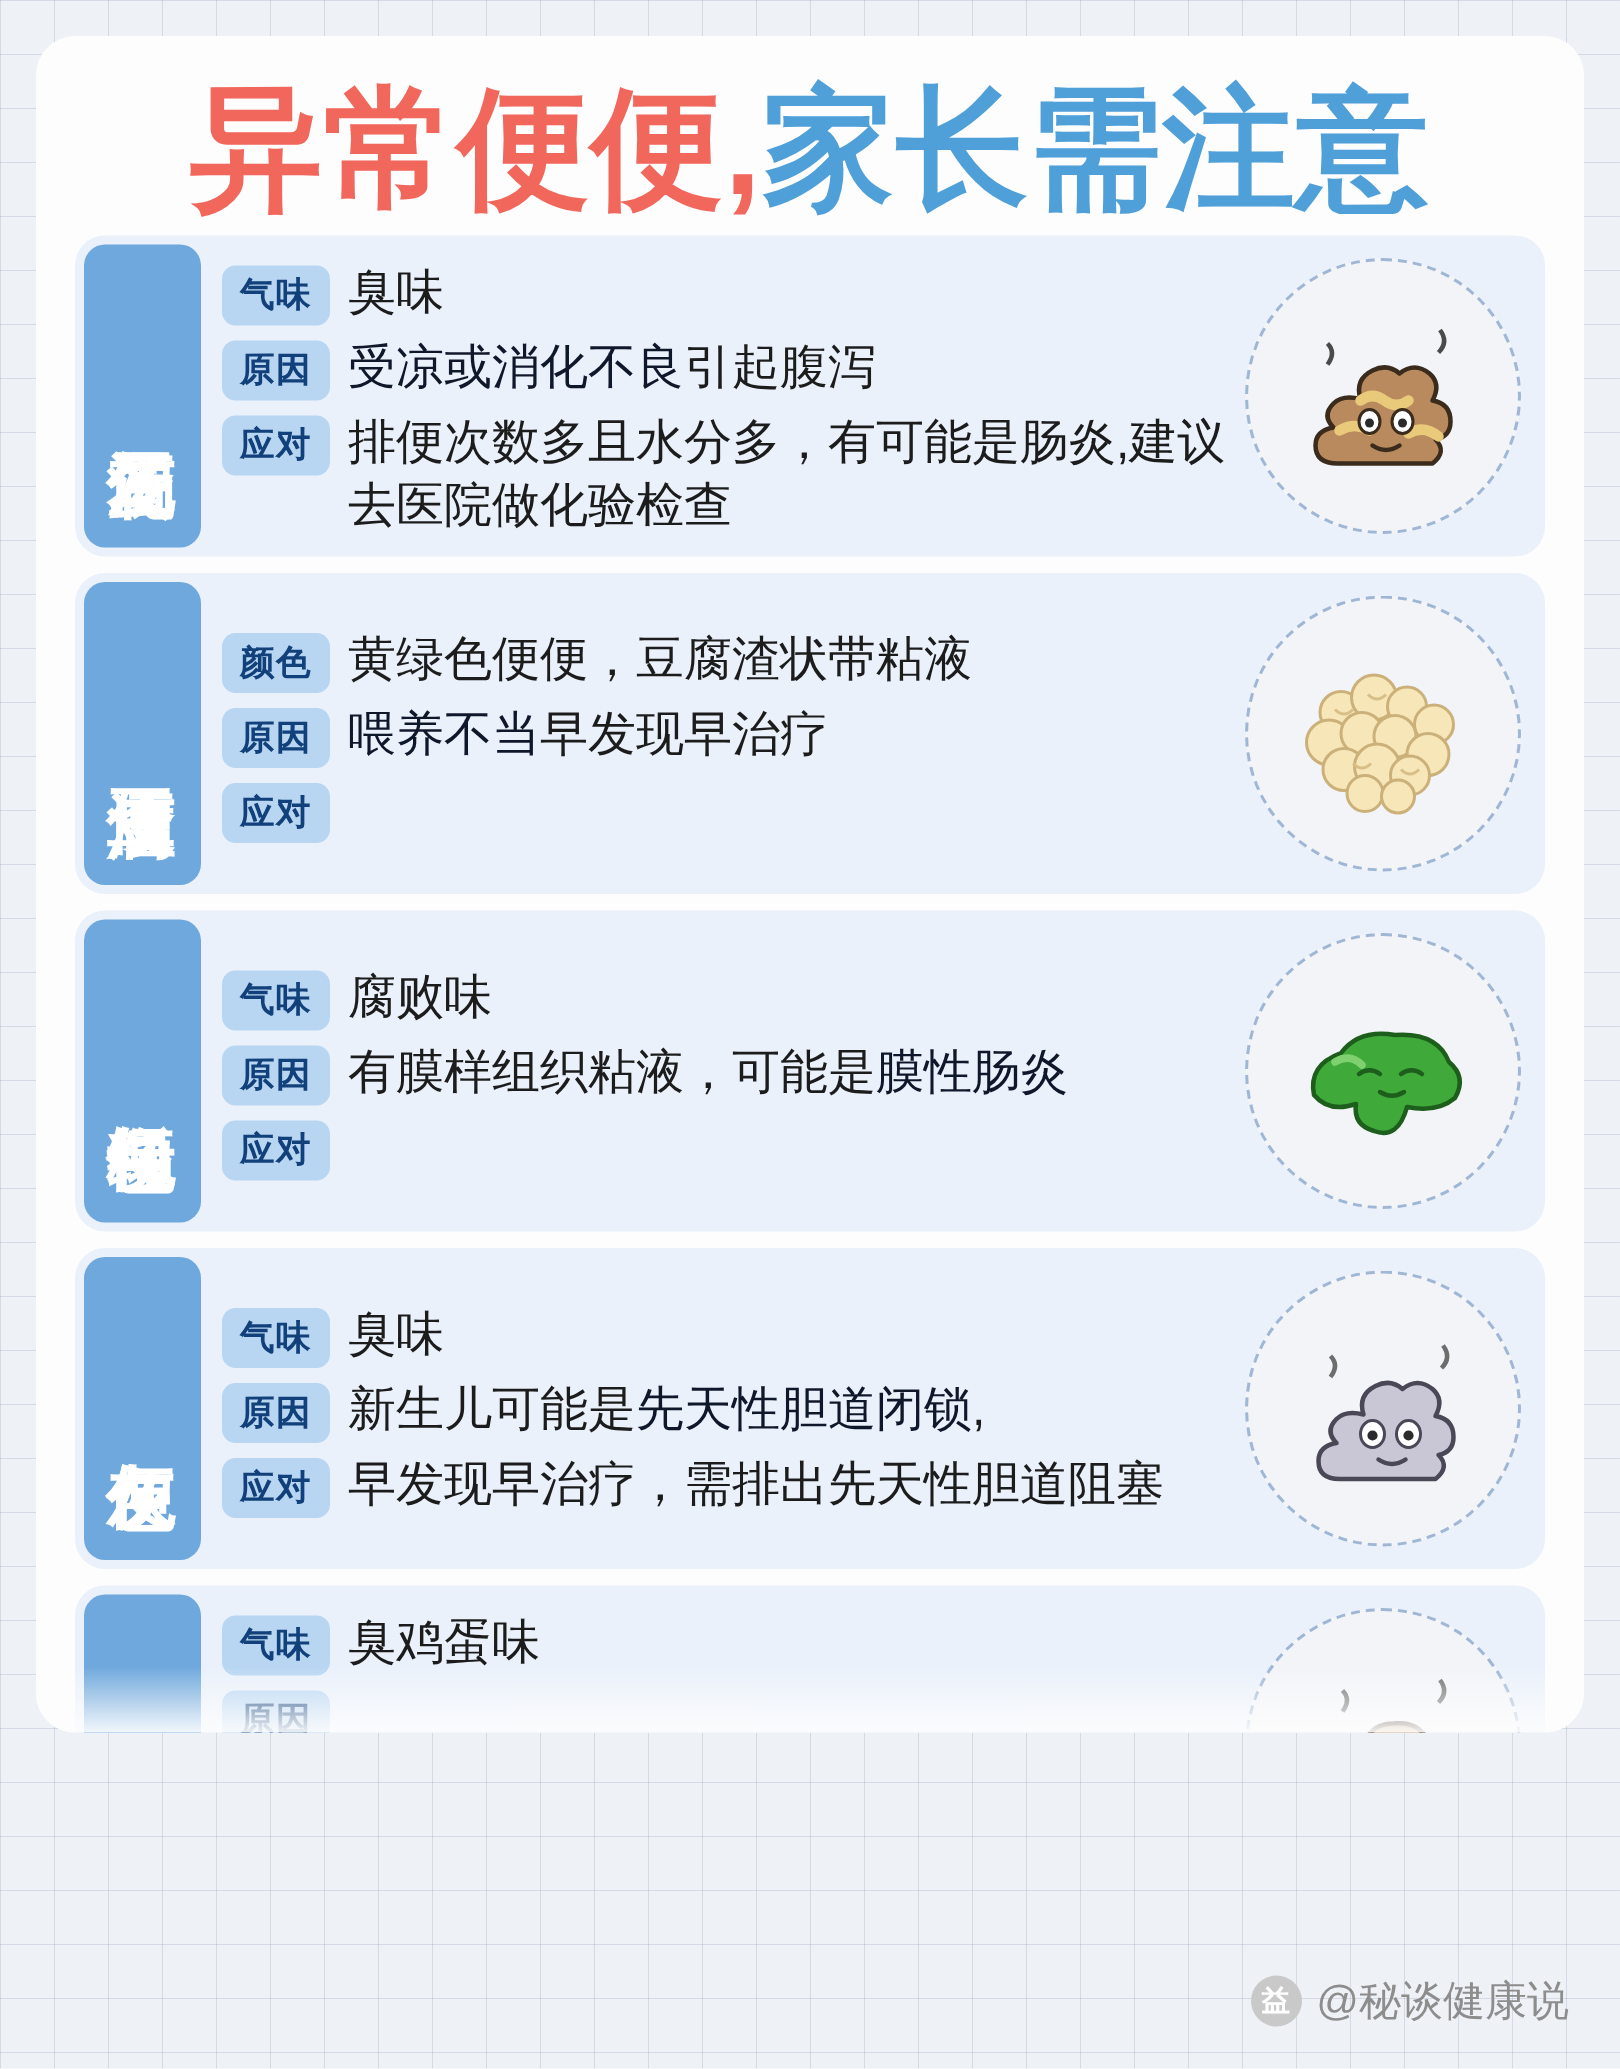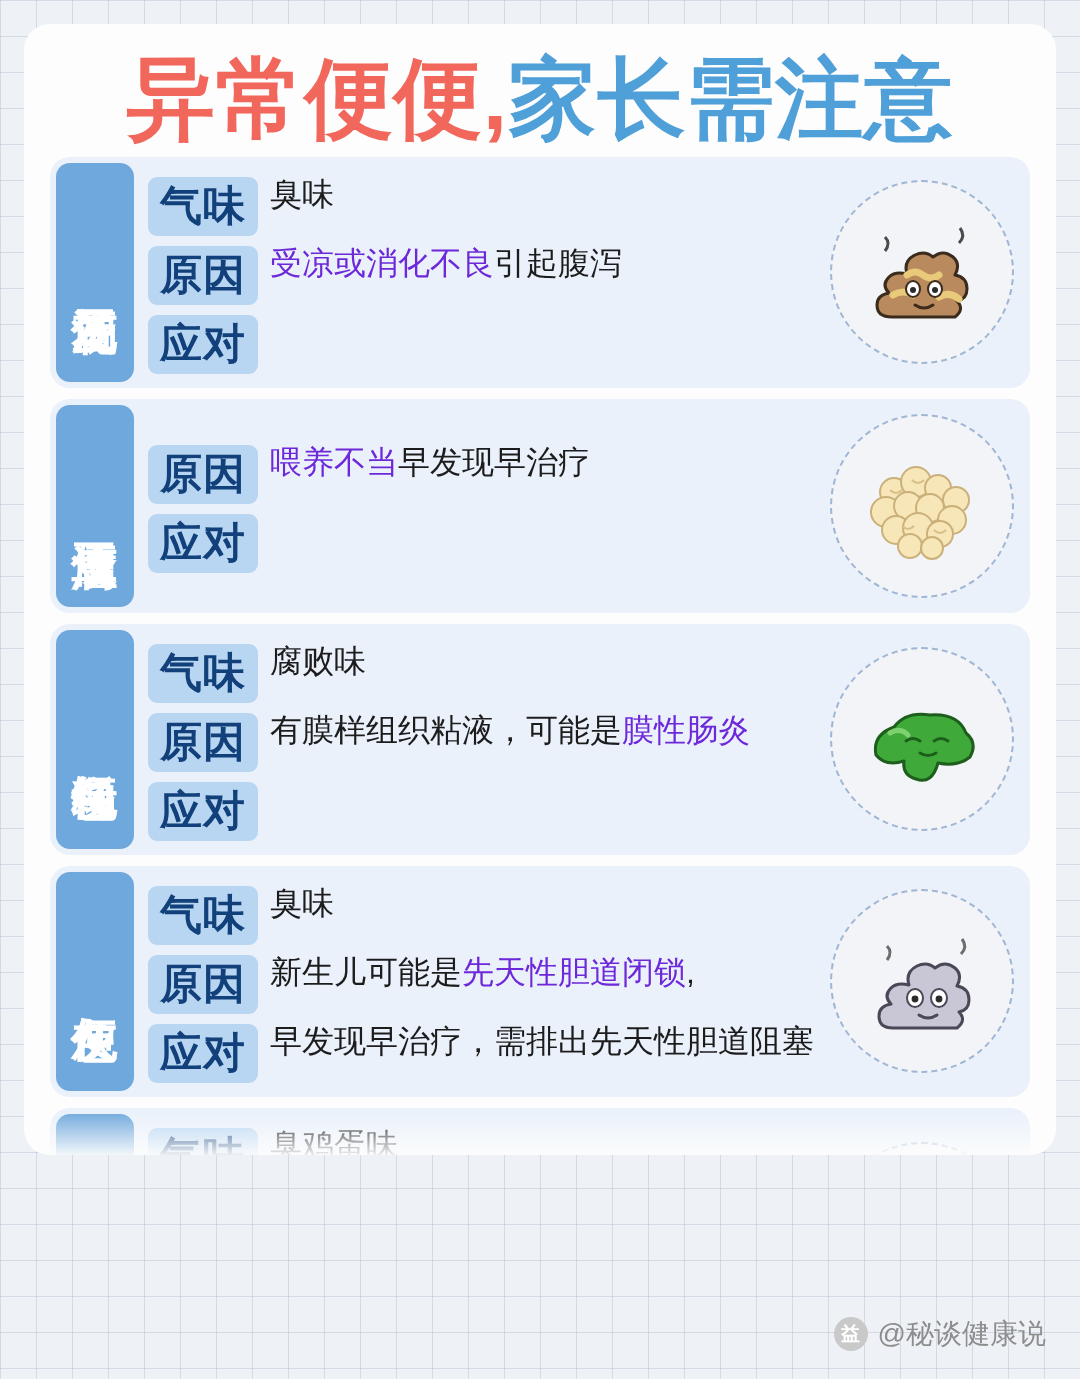--- a/index.html
+++ b/index.html
@@ -93,35 +93,35 @@
   .row {
     display: flex;
     align-items: flex-start;
     gap: 12px;
   }
   .chip {
     flex: 0 0 auto;
     background: #b8d6f2;
     color: #11407a;
     font-weight: bold;
-    font-size: 42px;
+    font-size: 23px;
     line-height: 1;
     padding: 8px 12px 9px 12px;
     border-radius: 9px;
     margin-top: 4px;
     letter-spacing: 1px;
   }
   .rowtext {
     font-size: 32px;
     line-height: 1.32;
     color: #1c1c1c;
     font-weight: 500;
     max-width: 600px;
   }
-  .rowtext .hl { color: #6d28d9; }
+  .rowtext .hl { color: #0f172a; }
 
   
   .illus {
     position: absolute;
     right: 16px;
     top: 50%;
     transform: translateY(-50%);
     width: 184px;
     height: 184px;
     border-radius: 50%;
@@ -180,20 +180,21 @@
         <div class="row">
           <div class="chip">气味</div>
           <div class="rowtext"><span></span><span class="hl"></span><span>臭味</span></div>
         </div>
         <div class="row">
           <div class="chip">原因</div>
           <div class="rowtext"><span></span><span class="hl">受凉或消化不良</span><span>引起腹泻</span></div>
         </div>
         <div class="row">
           <div class="chip">应对</div>
+          <div class="rowtext"><span>排便次数多且水分多，有可能是肠炎,建议去医院做化验检查</span><span class="hl"></span><span></span></div>
         </div>
       </div>
       <div class="illus">
         <svg width="150" height="150" viewBox="0 0 150 150">
           <path d="M45 120 Q30 120 30 108 Q30 98 42 96 Q34 88 42 80 Q48 74 60 77 Q56 64 68 58 Q78 53 86 60 Q96 52 106 60 Q114 67 108 78 Q120 80 120 92 Q120 102 110 104 Q118 112 108 120 Z" fill="#b98a5e" stroke="#3a2b1c" stroke-width="3" stroke-linejoin="round"></path>
           <path d="M60 78 q8 -6 16 0 q8 6 16 0" fill="none" stroke="#e9c97a" stroke-width="7" stroke-linecap="round"></path>
           <path d="M46 98 q10 -6 20 0" fill="none" stroke="#e9c97a" stroke-width="7" stroke-linecap="round"></path>
           <path d="M92 100 q10 -6 20 2" fill="none" stroke="#e9c97a" stroke-width="7" stroke-linecap="round"></path>
           <ellipse cx="66" cy="92" rx="7" ry="8" fill="#fff" stroke="#3a2b1c" stroke-width="2"></ellipse>
           <ellipse cx="88" cy="92" rx="7" ry="8" fill="#fff" stroke="#3a2b1c" stroke-width="2"></ellipse>
@@ -202,20 +203,24 @@
           <path d="M68 108 q9 6 18 0" fill="none" stroke="#3a2b1c" stroke-width="3" stroke-linecap="round"></path>
           <path d="M38 54 q6 -8 0 -14" stroke="#4a4a4a" stroke-width="3" fill="none"></path>
           <path d="M112 46 q7 -7 1 -15" stroke="#4a4a4a" stroke-width="3" fill="none"></path>
         </svg>
       </div>
     </div>
 
     <div class="card">
       <div class="vtab">豆腐渣便</div>
       <div class="rows">
+        <div class="row">
+          <div class="chip">颜色</div>
+          <div class="rowtext"><span>黄绿色便便，豆腐渣状带粘液</span><span class="hl"></span><span></span></div>
+        </div>
         <div class="row">
           <div class="chip">原因</div>
           <div class="rowtext"><span></span><span class="hl">喂养不当</span><span>早发现早治疗</span></div>
         </div>
         <div class="row">
           <div class="chip">应对</div>
         </div>
       </div>
       <div class="illus">
         <svg width="152" height="152" viewBox="0 0 152 152">

